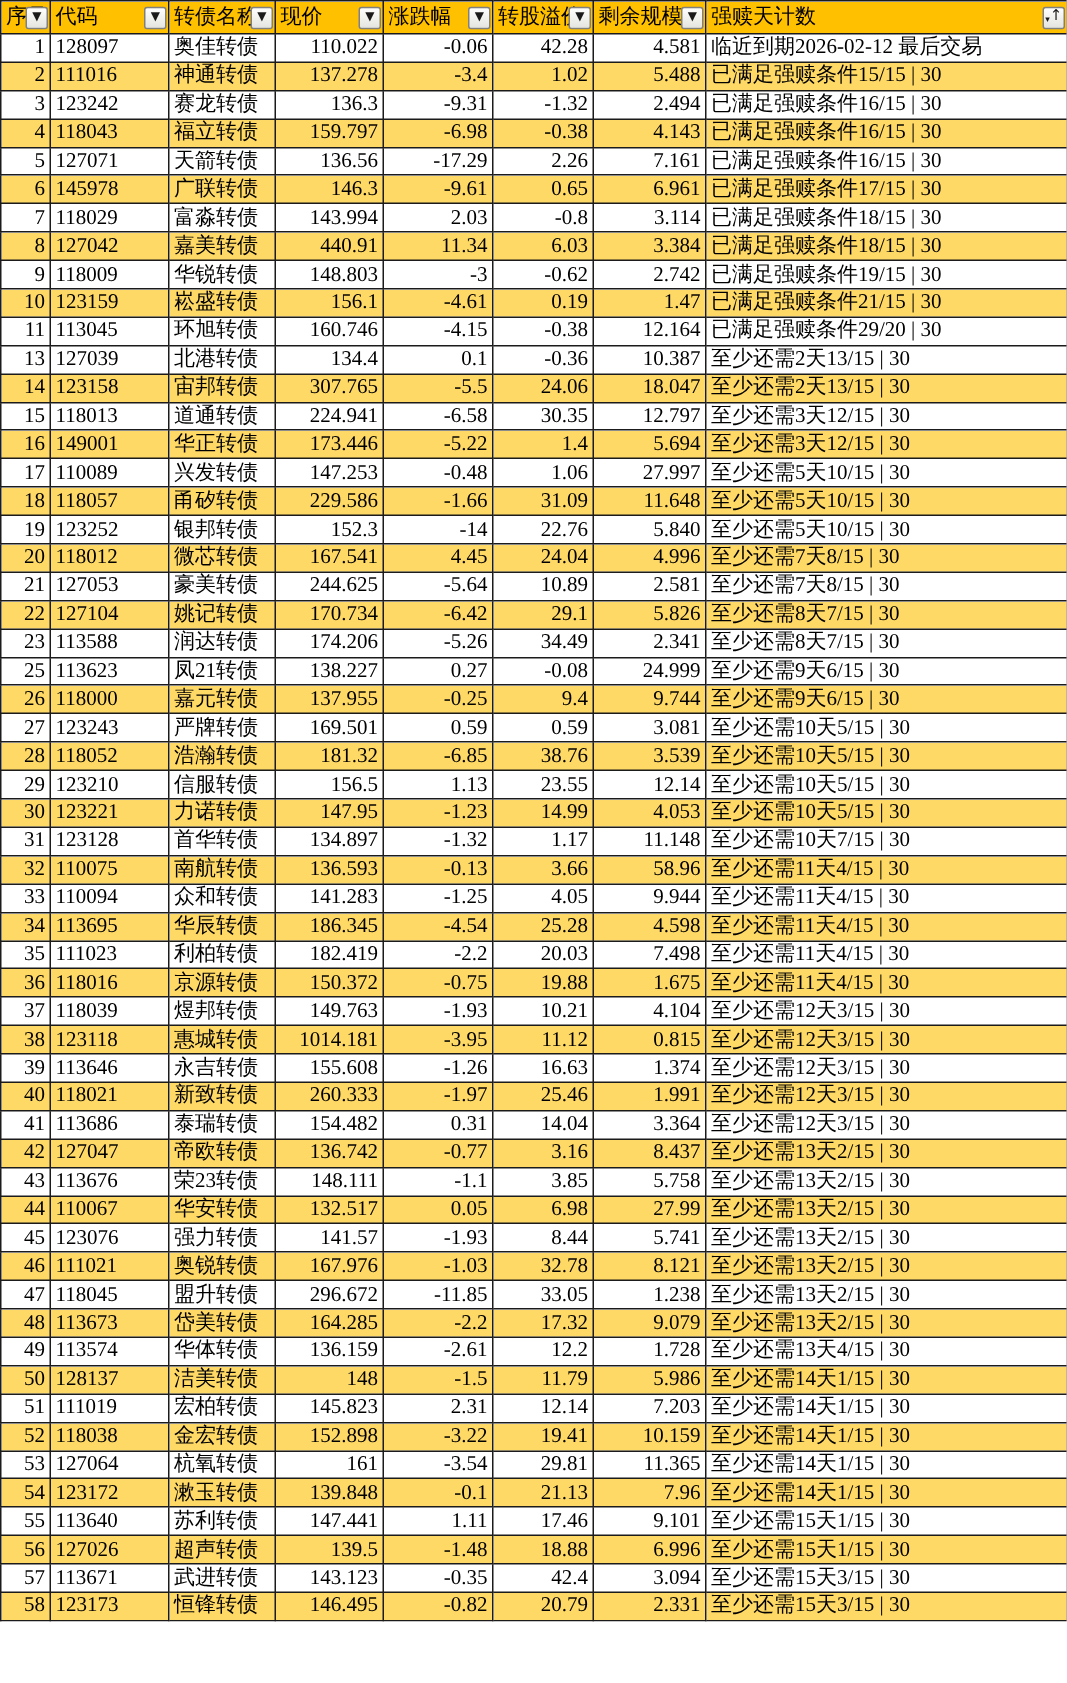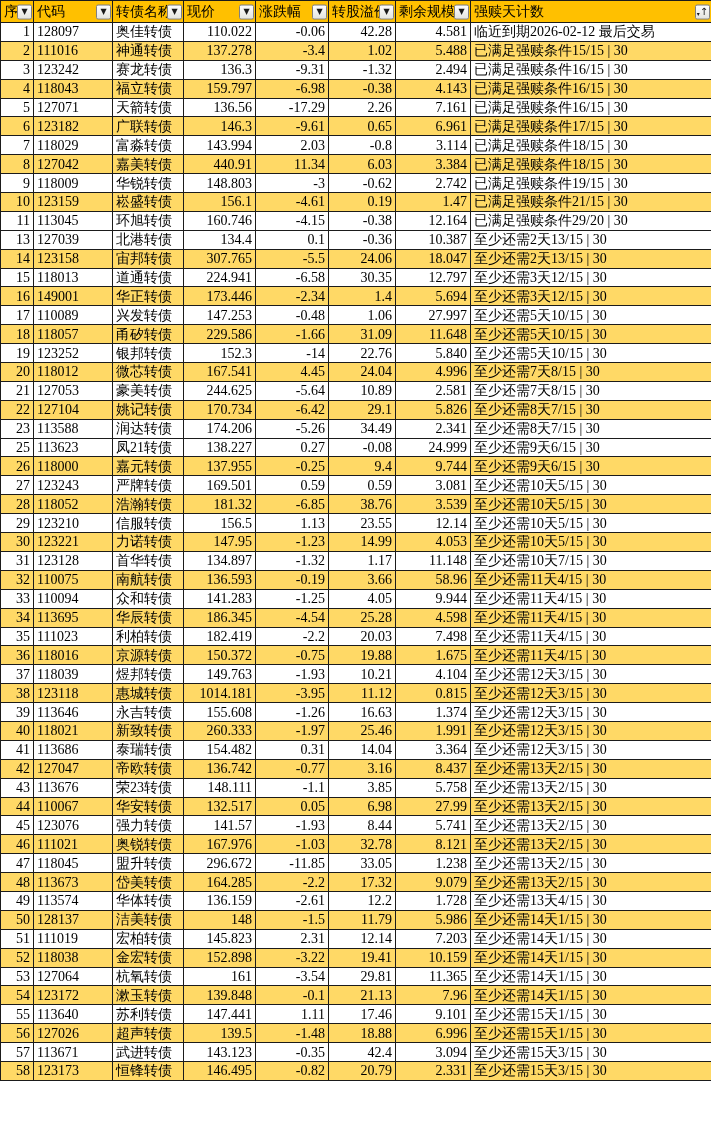--- a/index.html
+++ b/index.html
@@ -186,21 +186,21 @@
         <td class="left">127071</td>
         <td class="left">天箭转债</td>
         <td class="num">136.56</td>
         <td class="num">-17.29</td>
         <td class="num">2.26</td>
         <td class="num">7.161</td>
         <td class="left">已满足强赎条件16/15 | 30</td>
       </tr>
       <tr class="band">
         <td class="num">6</td>
-        <td class="left">123182</td>
+        <td class="left">145978</td>
         <td class="left">广联转债</td>
         <td class="num">146.3</td>
         <td class="num">-9.61</td>
         <td class="num">0.65</td>
         <td class="num">6.961</td>
         <td class="left">已满足强赎条件17/15 | 30</td>
       </tr>
       <tr>
         <td class="num">7</td>
         <td class="left">118029</td>
@@ -279,21 +279,21 @@
         <td class="num">-6.58</td>
         <td class="num">30.35</td>
         <td class="num">12.797</td>
         <td class="left">至少还需3天12/15 | 30</td>
       </tr>
       <tr class="band">
         <td class="num">16</td>
         <td class="left">149001</td>
         <td class="left">华正转债</td>
         <td class="num">173.446</td>
-        <td class="num">-2.34</td>
+        <td class="num">-5.22</td>
         <td class="num">1.4</td>
         <td class="num">5.694</td>
         <td class="left">至少还需3天12/15 | 30</td>
       </tr>
       <tr>
         <td class="num">17</td>
         <td class="left">110089</td>
         <td class="left">兴发转债</td>
         <td class="num">147.253</td>
         <td class="num">-0.48</td>
@@ -429,21 +429,21 @@
         <td class="num">-1.32</td>
         <td class="num">1.17</td>
         <td class="num">11.148</td>
         <td class="left">至少还需10天7/15 | 30</td>
       </tr>
       <tr class="band">
         <td class="num">32</td>
         <td class="left">110075</td>
         <td class="left">南航转债</td>
         <td class="num">136.593</td>
-        <td class="num">-0.19</td>
+        <td class="num">-0.13</td>
         <td class="num">3.66</td>
         <td class="num">58.96</td>
         <td class="left">至少还需11天4/15 | 30</td>
       </tr>
       <tr>
         <td class="num">33</td>
         <td class="left">110094</td>
         <td class="left">众和转债</td>
         <td class="num">141.283</td>
         <td class="num">-1.25</td>

